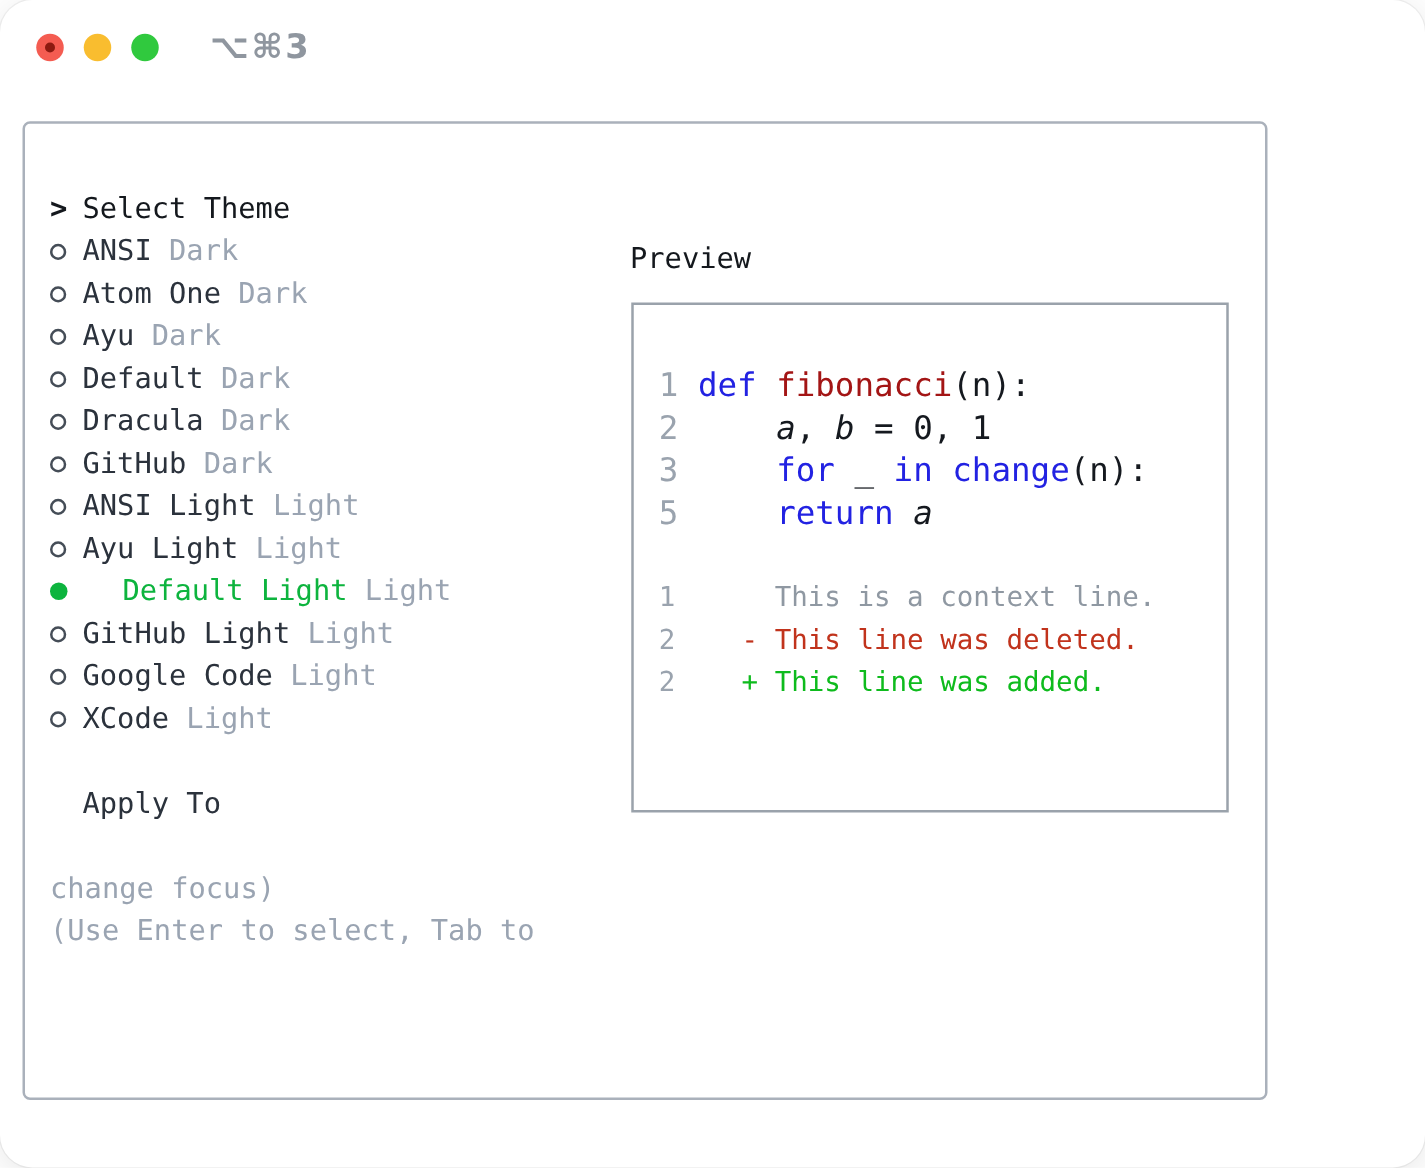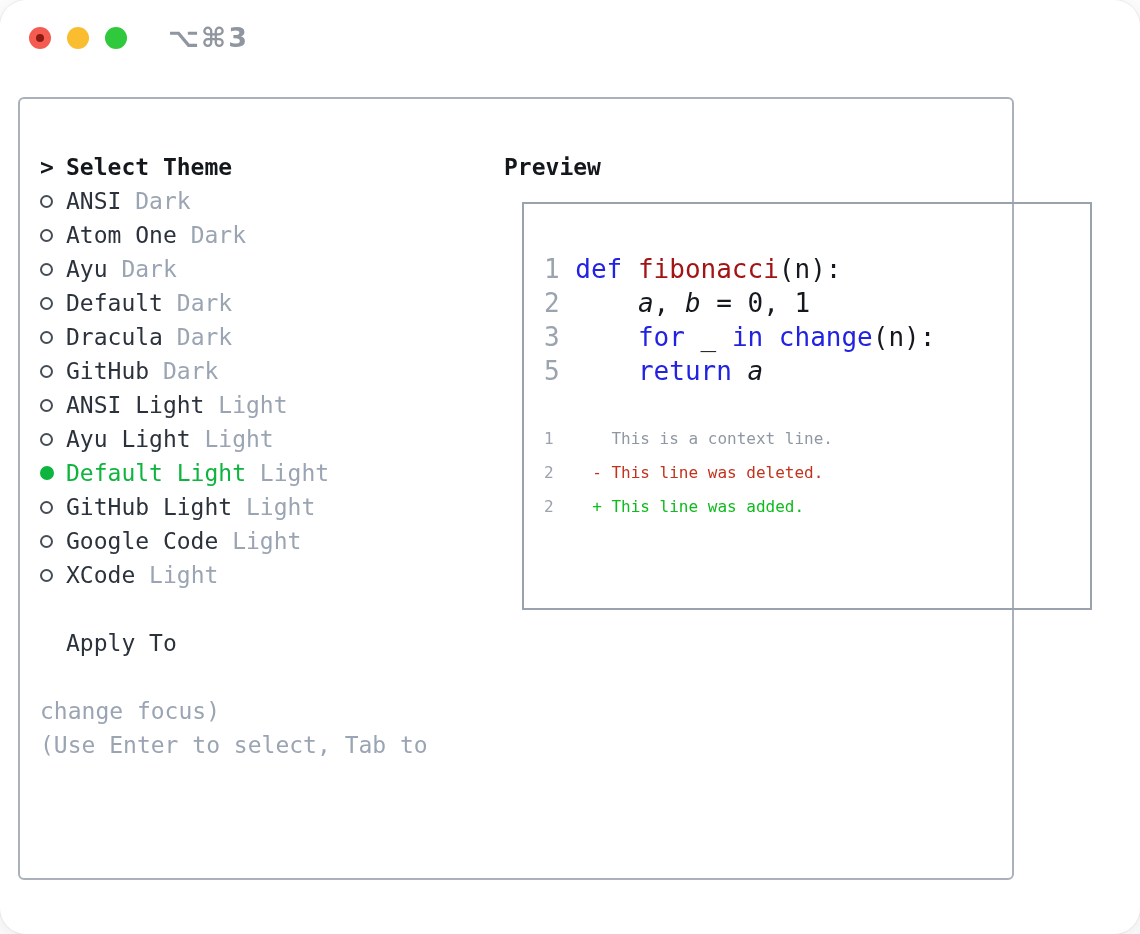--- a/index.html
+++ b/index.html
@@ -30,36 +30,36 @@
     border:2px solid var(--panelBorder);border-radius:6px;background:#fff;
     box-sizing:border-box;
   }
   
   .left-col{position:absolute;left:20px;top:51px;width:450px;}
   .row{display:flex;align-items:center;height:34px;white-space:pre;font-size:23px;color:var(--textPrimary);}
   .row .marker{width:14px;margin-right:12px;display:flex;align-items:center;justify-content:flex-start;flex:none;}
   .cursor-char{font-weight:700;color:var(--textBold);font-size:23px;}
   .circle{width:13px;height:13px;border-radius:50%;border:2px solid var(--radioBorder);box-sizing:border-box;display:inline-block;}
   .circle.selected{border:none;background:var(--green);width:14px;height:14px;}
-  .bold{font-weight:700;color:var(--textBold);}
+  .bold{font-weight:400;color:var(--textBold);}
   .t-variant{color:var(--textMuted);}
-  .selected-text{color:var(--green);}
+  .selected-text{color:var(--green);margin-left:32px;}
   .spacer{height:34px;}
   .hint{font-size:23px;line-height:34px;color:var(--textMuted);white-space:pre;}
   
   .preview-col{position:absolute;left:484px;top:51px;}
-  .preview-label{font-size:23px;font-weight:700;color:var(--textBold);line-height:34px;}
+  .preview-label{font-size:23px;font-weight:400;color:var(--textBold);line-height:34px;margin-top:40px;}
   .preview-box{
-    margin-top:18px;margin-left:18px;
-    width:570px;height:408px;box-sizing:border-box;
+    margin-top:18px;margin-left:1px;
+    width:478px;height:408px;box-sizing:border-box;
     border:2px solid var(--boxBorder);
     padding:48px 0 0 20px;overflow:hidden;
   }
   .pline{white-space:pre;line-height:34px;font-size:26px;color:var(--codeText);}
-  .dline{white-space:pre;line-height:34px;font-size:16px;color:var(--codeText);}
+  .dline{white-space:pre;line-height:34px;font-size:22px;color:var(--codeText);}
   .diff-block{margin-top:34px;}
   .ln{color:var(--lineNum);}
   .seg-kw{color:var(--kw);}
   .seg-fn{color:var(--fn);}
   .seg-plain{color:var(--codeText);}
   .seg-var{color:var(--codeText);font-style:italic;}
   .seg-ctx{color:var(--ctx);}
   .seg-del{color:var(--del);text-align:center;}
   .seg-add{color:var(--add);text-align:right;}
 </style>

